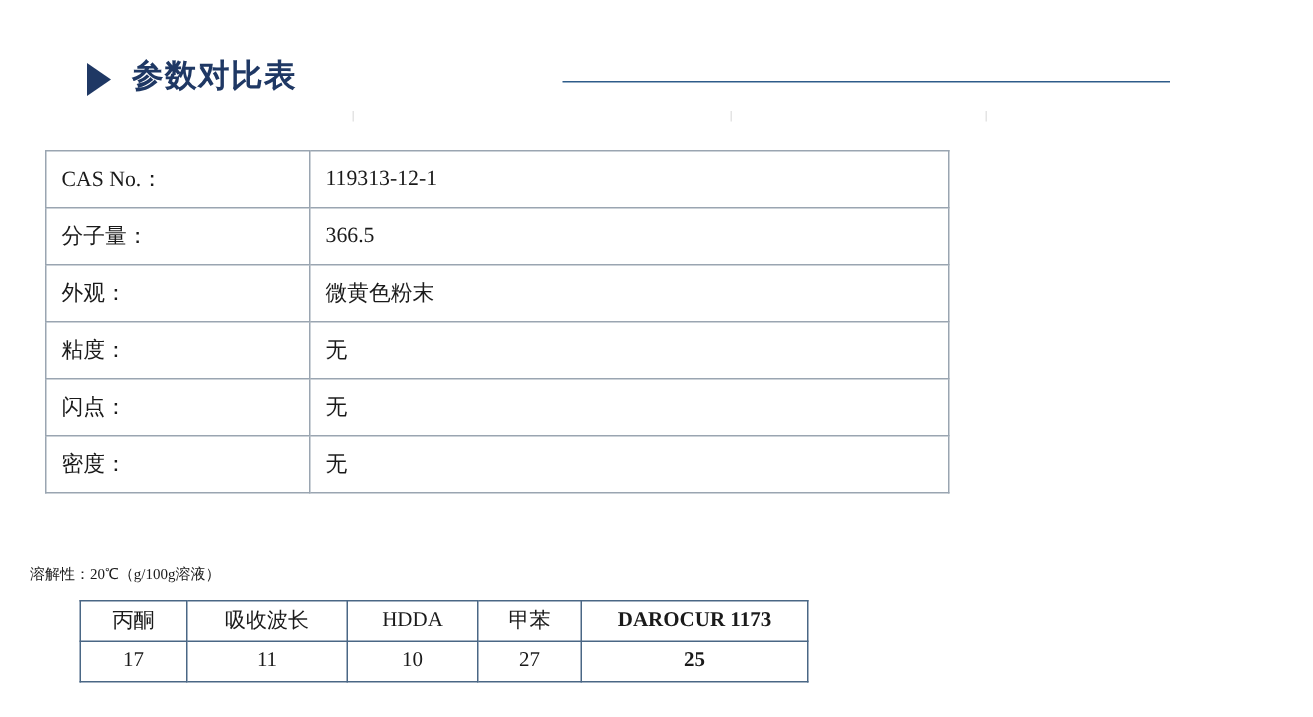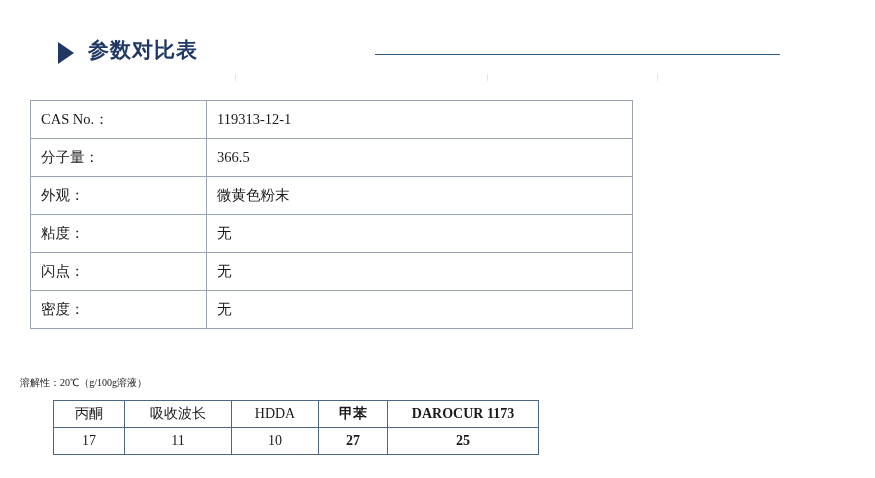--- a/index.html
+++ b/index.html
@@ -115,21 +115,21 @@
     height: 26px;
     text-align: center;
     font-size: 14px;
     font-family: "Liberation Serif", serif;
     vertical-align: middle;
     padding: 0 4px;
   }
   .sol-table td.c0 { width: 62px; }
   .sol-table td.c1 { width: 98px; }
   .sol-table td.c2 { width: 78px; }
-  .sol-table td.c3 { width: 60px; font-weight: bold; }
+  .sol-table td.c3 { width: 60px; }
   .sol-table td.c4 { width: 142px; font-weight: bold; }
 </style>
 </head>
 <body>
 
 <div class="page">
 
   <div class="header">
     <div class="header-triangle"></div>
     <div class="header-title">参数对比表</div>

